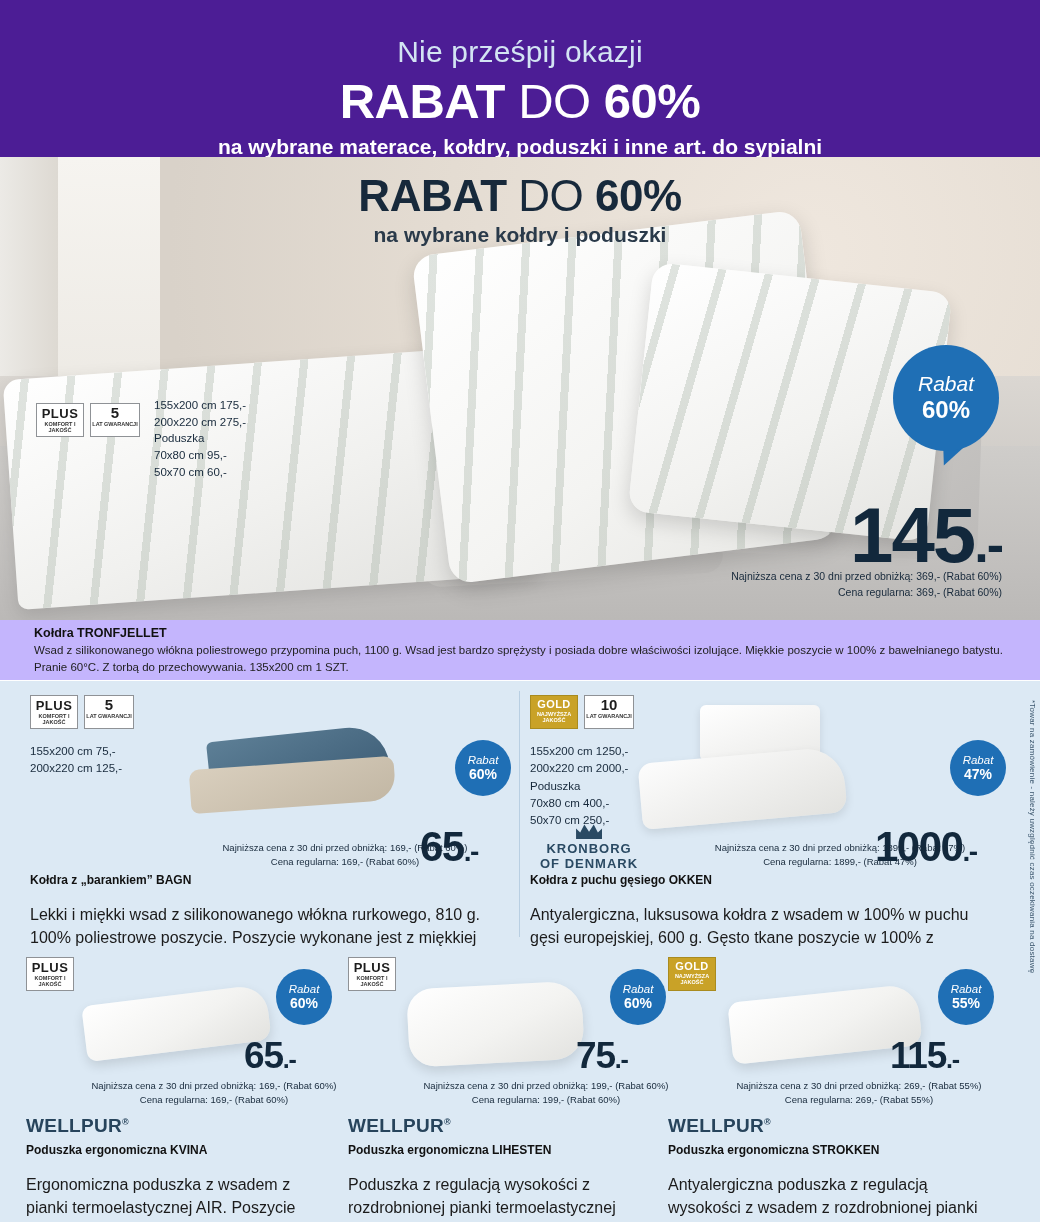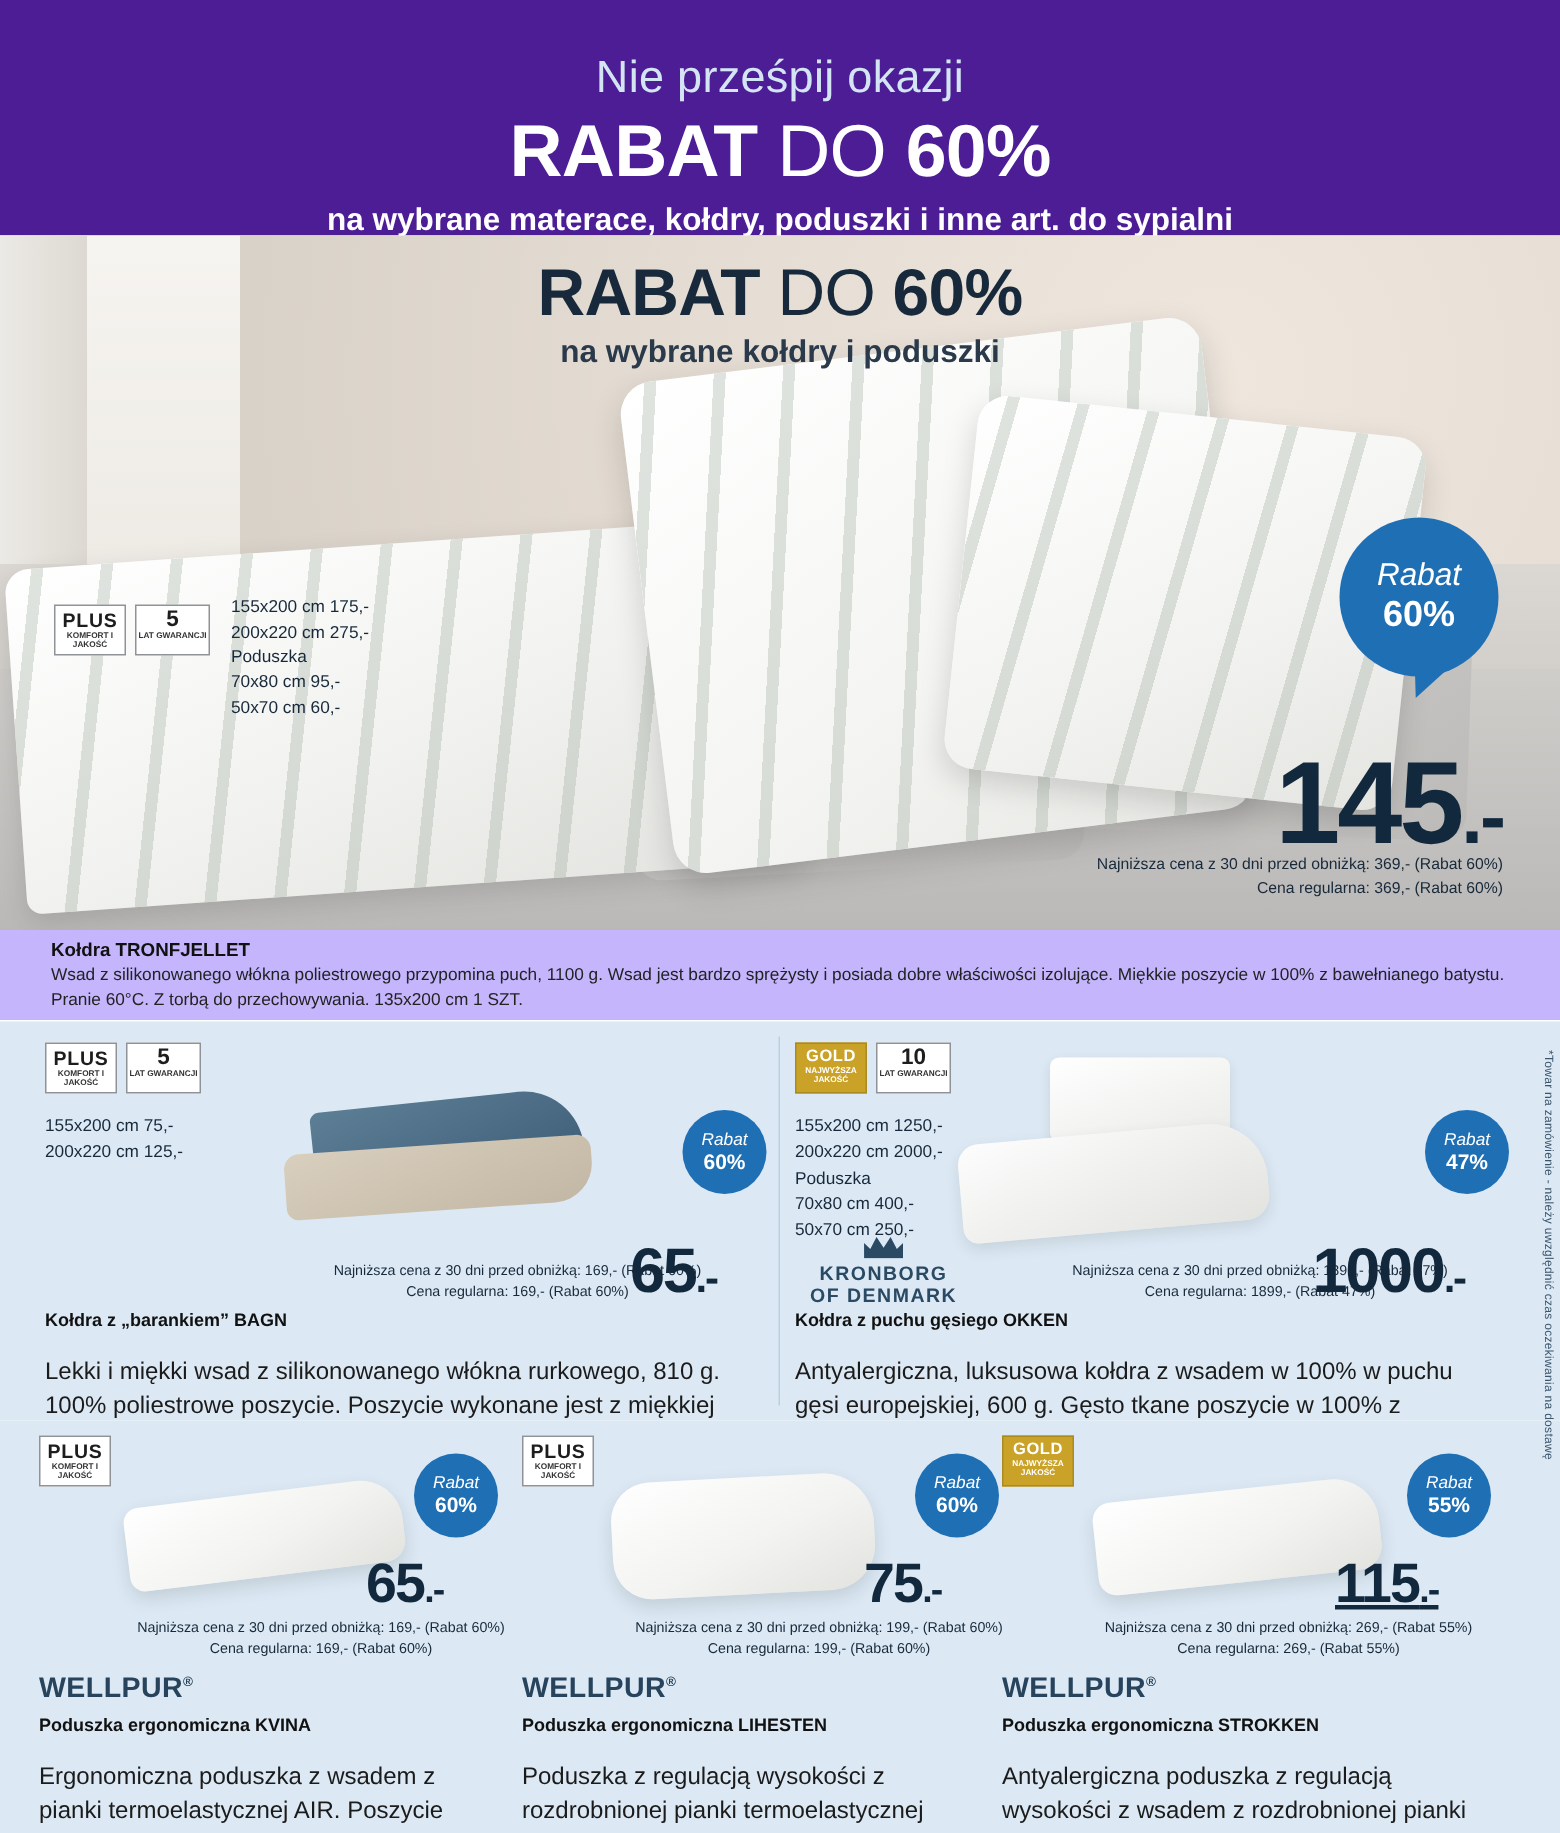--- a/index.html
+++ b/index.html
@@ -520,21 +520,21 @@
     </div>
 
     <div class="pillow-img pillow-shape" style="left:62px; top:36px; width:190px; height:62px; border-radius:12px 30px 16px 12px; transform:rotate(-6deg);"></div>
 
     <div class="bubble-tail-sm" style="left:290px; top:38px; transform:rotate(16deg);"></div>
     <div class="bubble bubble-mid" style="position:absolute; left:270px; top:12px;">
       <span class="r1">Rabat</span>
       <span class="r2">55%</span>
     </div>
 
-    <div class="bot-price" style="position:absolute; left:222px; top:78px;text-decoration:underline;">
+    <div class="bot-price" style="position:absolute; left:222px; top:78px;">
       <span>115</span><span class="suffix">.-</span>
     </div>
 
     <div class="lowest" style="position:absolute; left:60px; top:122px; width:262px;">
       <div>Najniższa cena z 30 dni przed obniżką: 269,- (Rabat 55%)</div>
       <div>Cena regularna: 269,- (Rabat 55%)</div>
     </div>
 
     <div class="wellpur" style="position:absolute; left:0; top:158px;">
       <span>WELLPUR</span><span class="reg">®</span>

